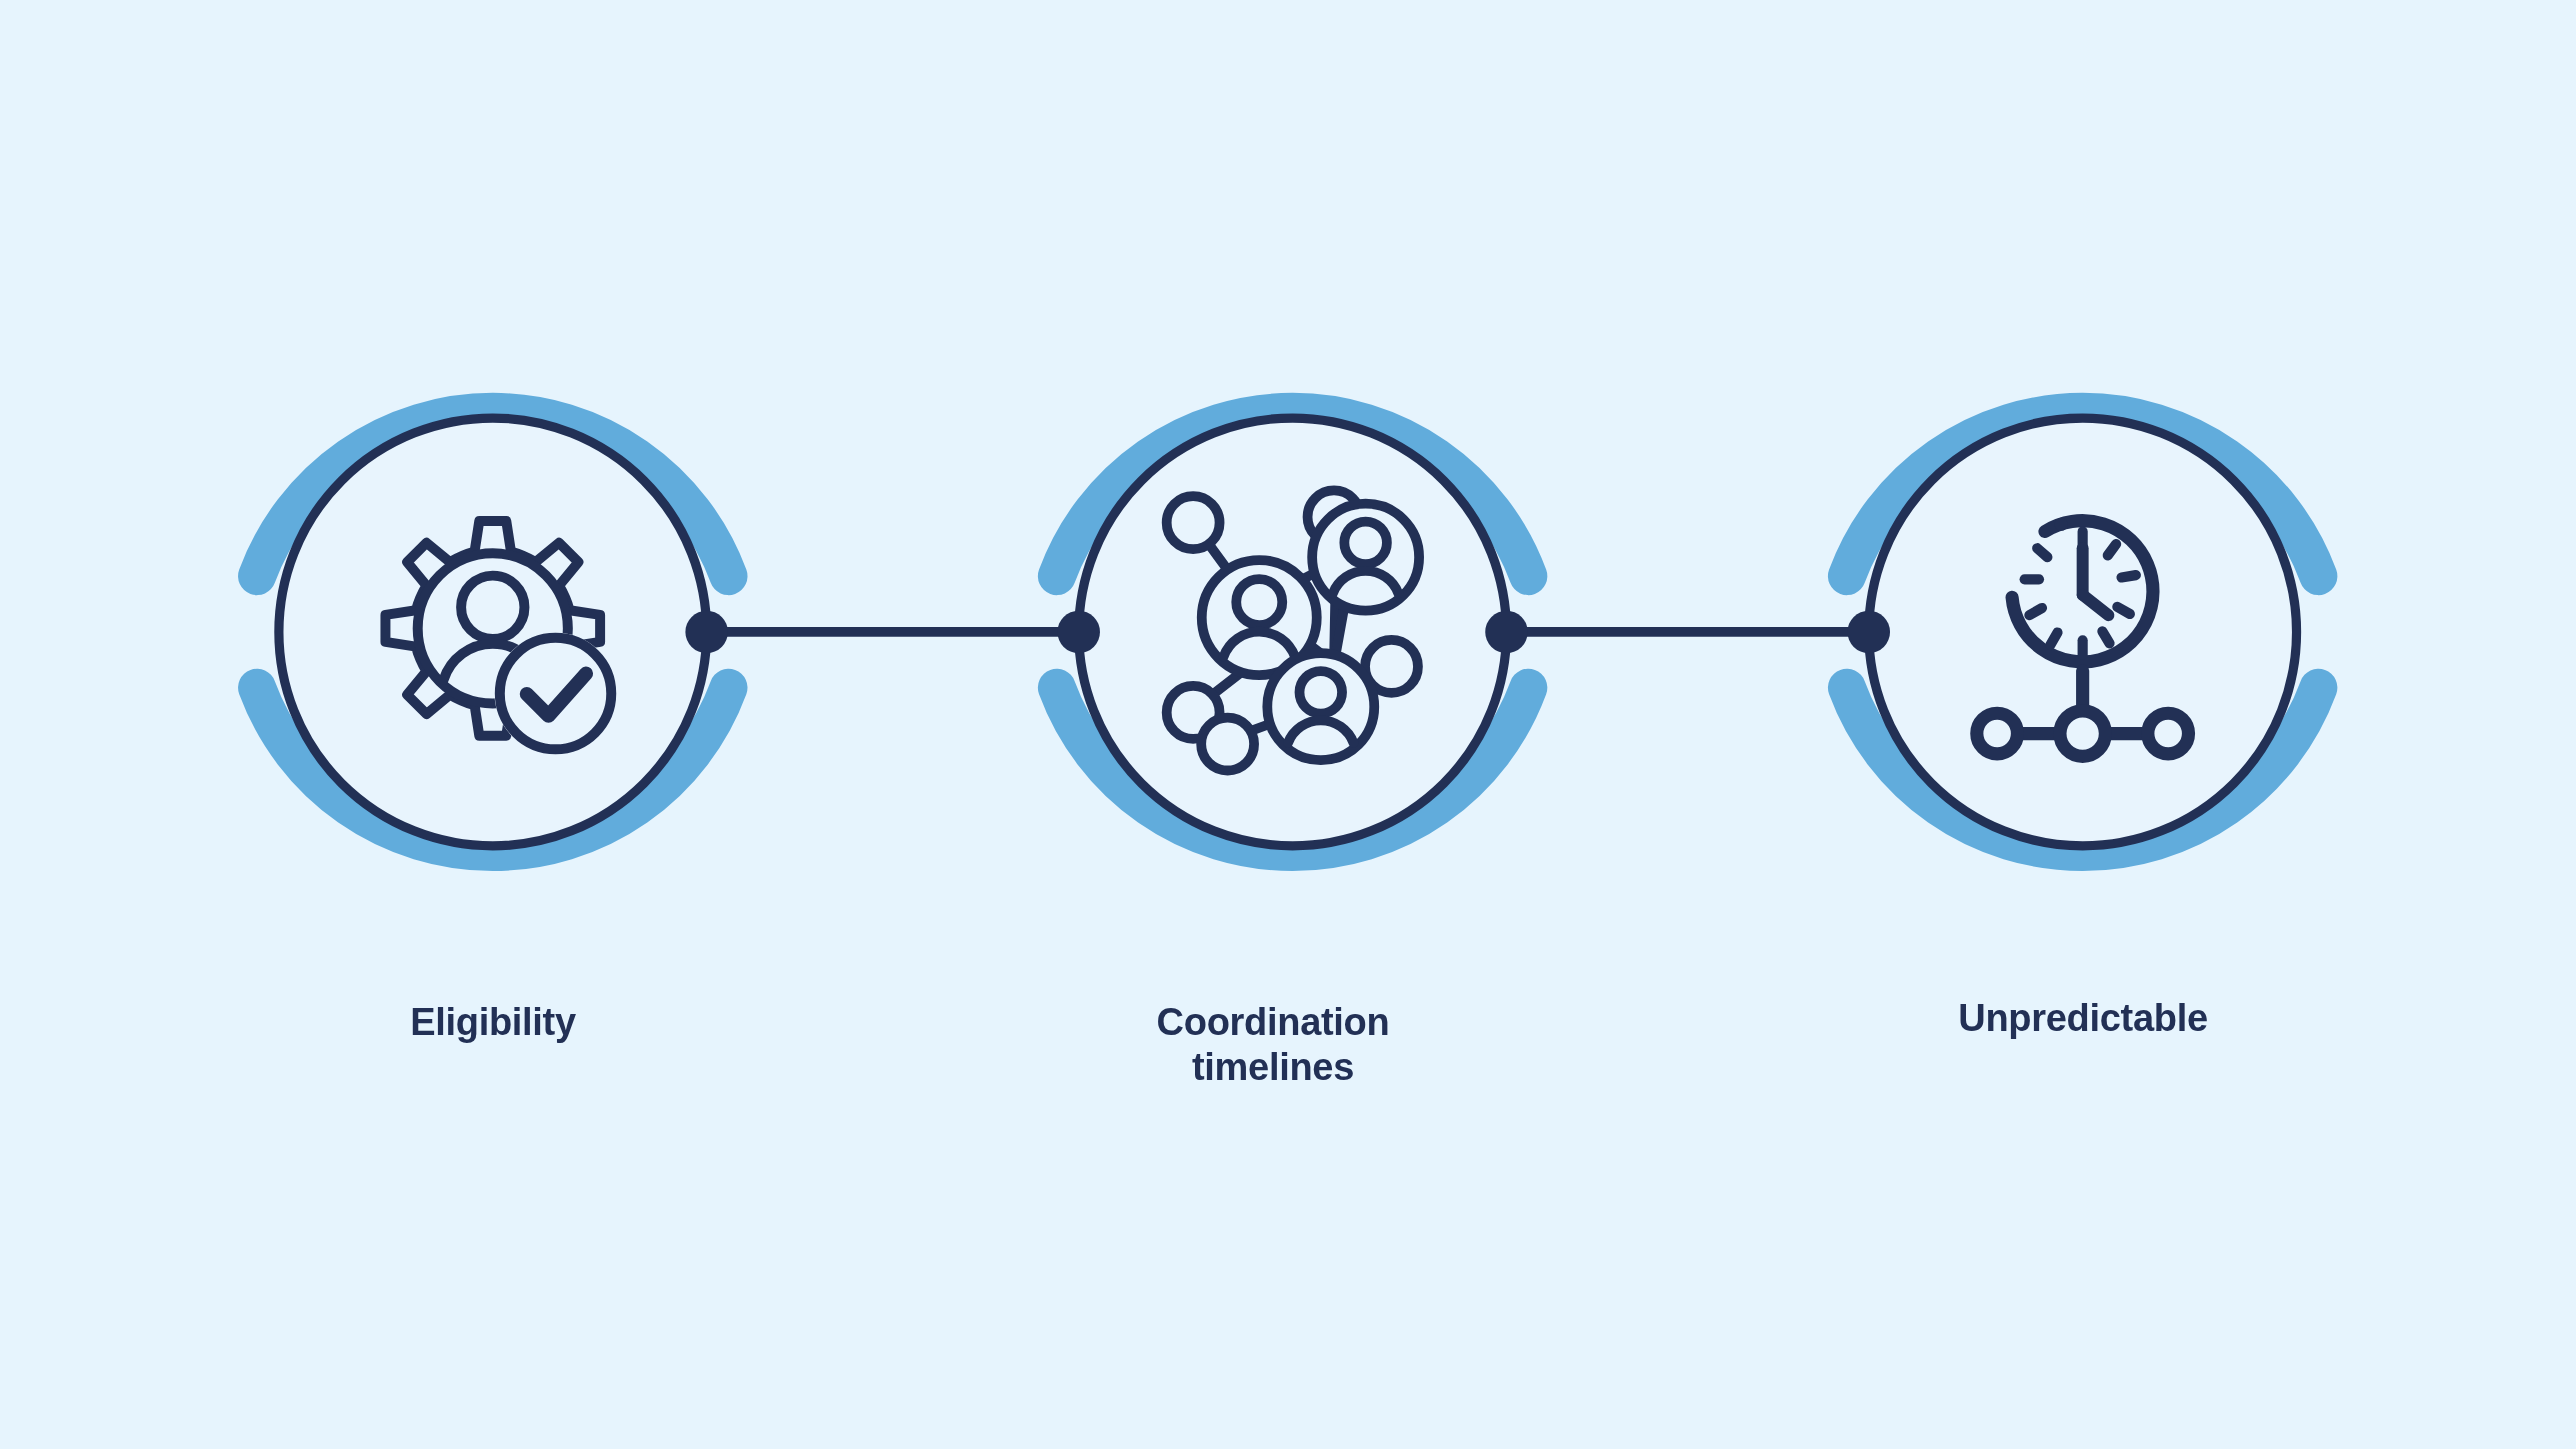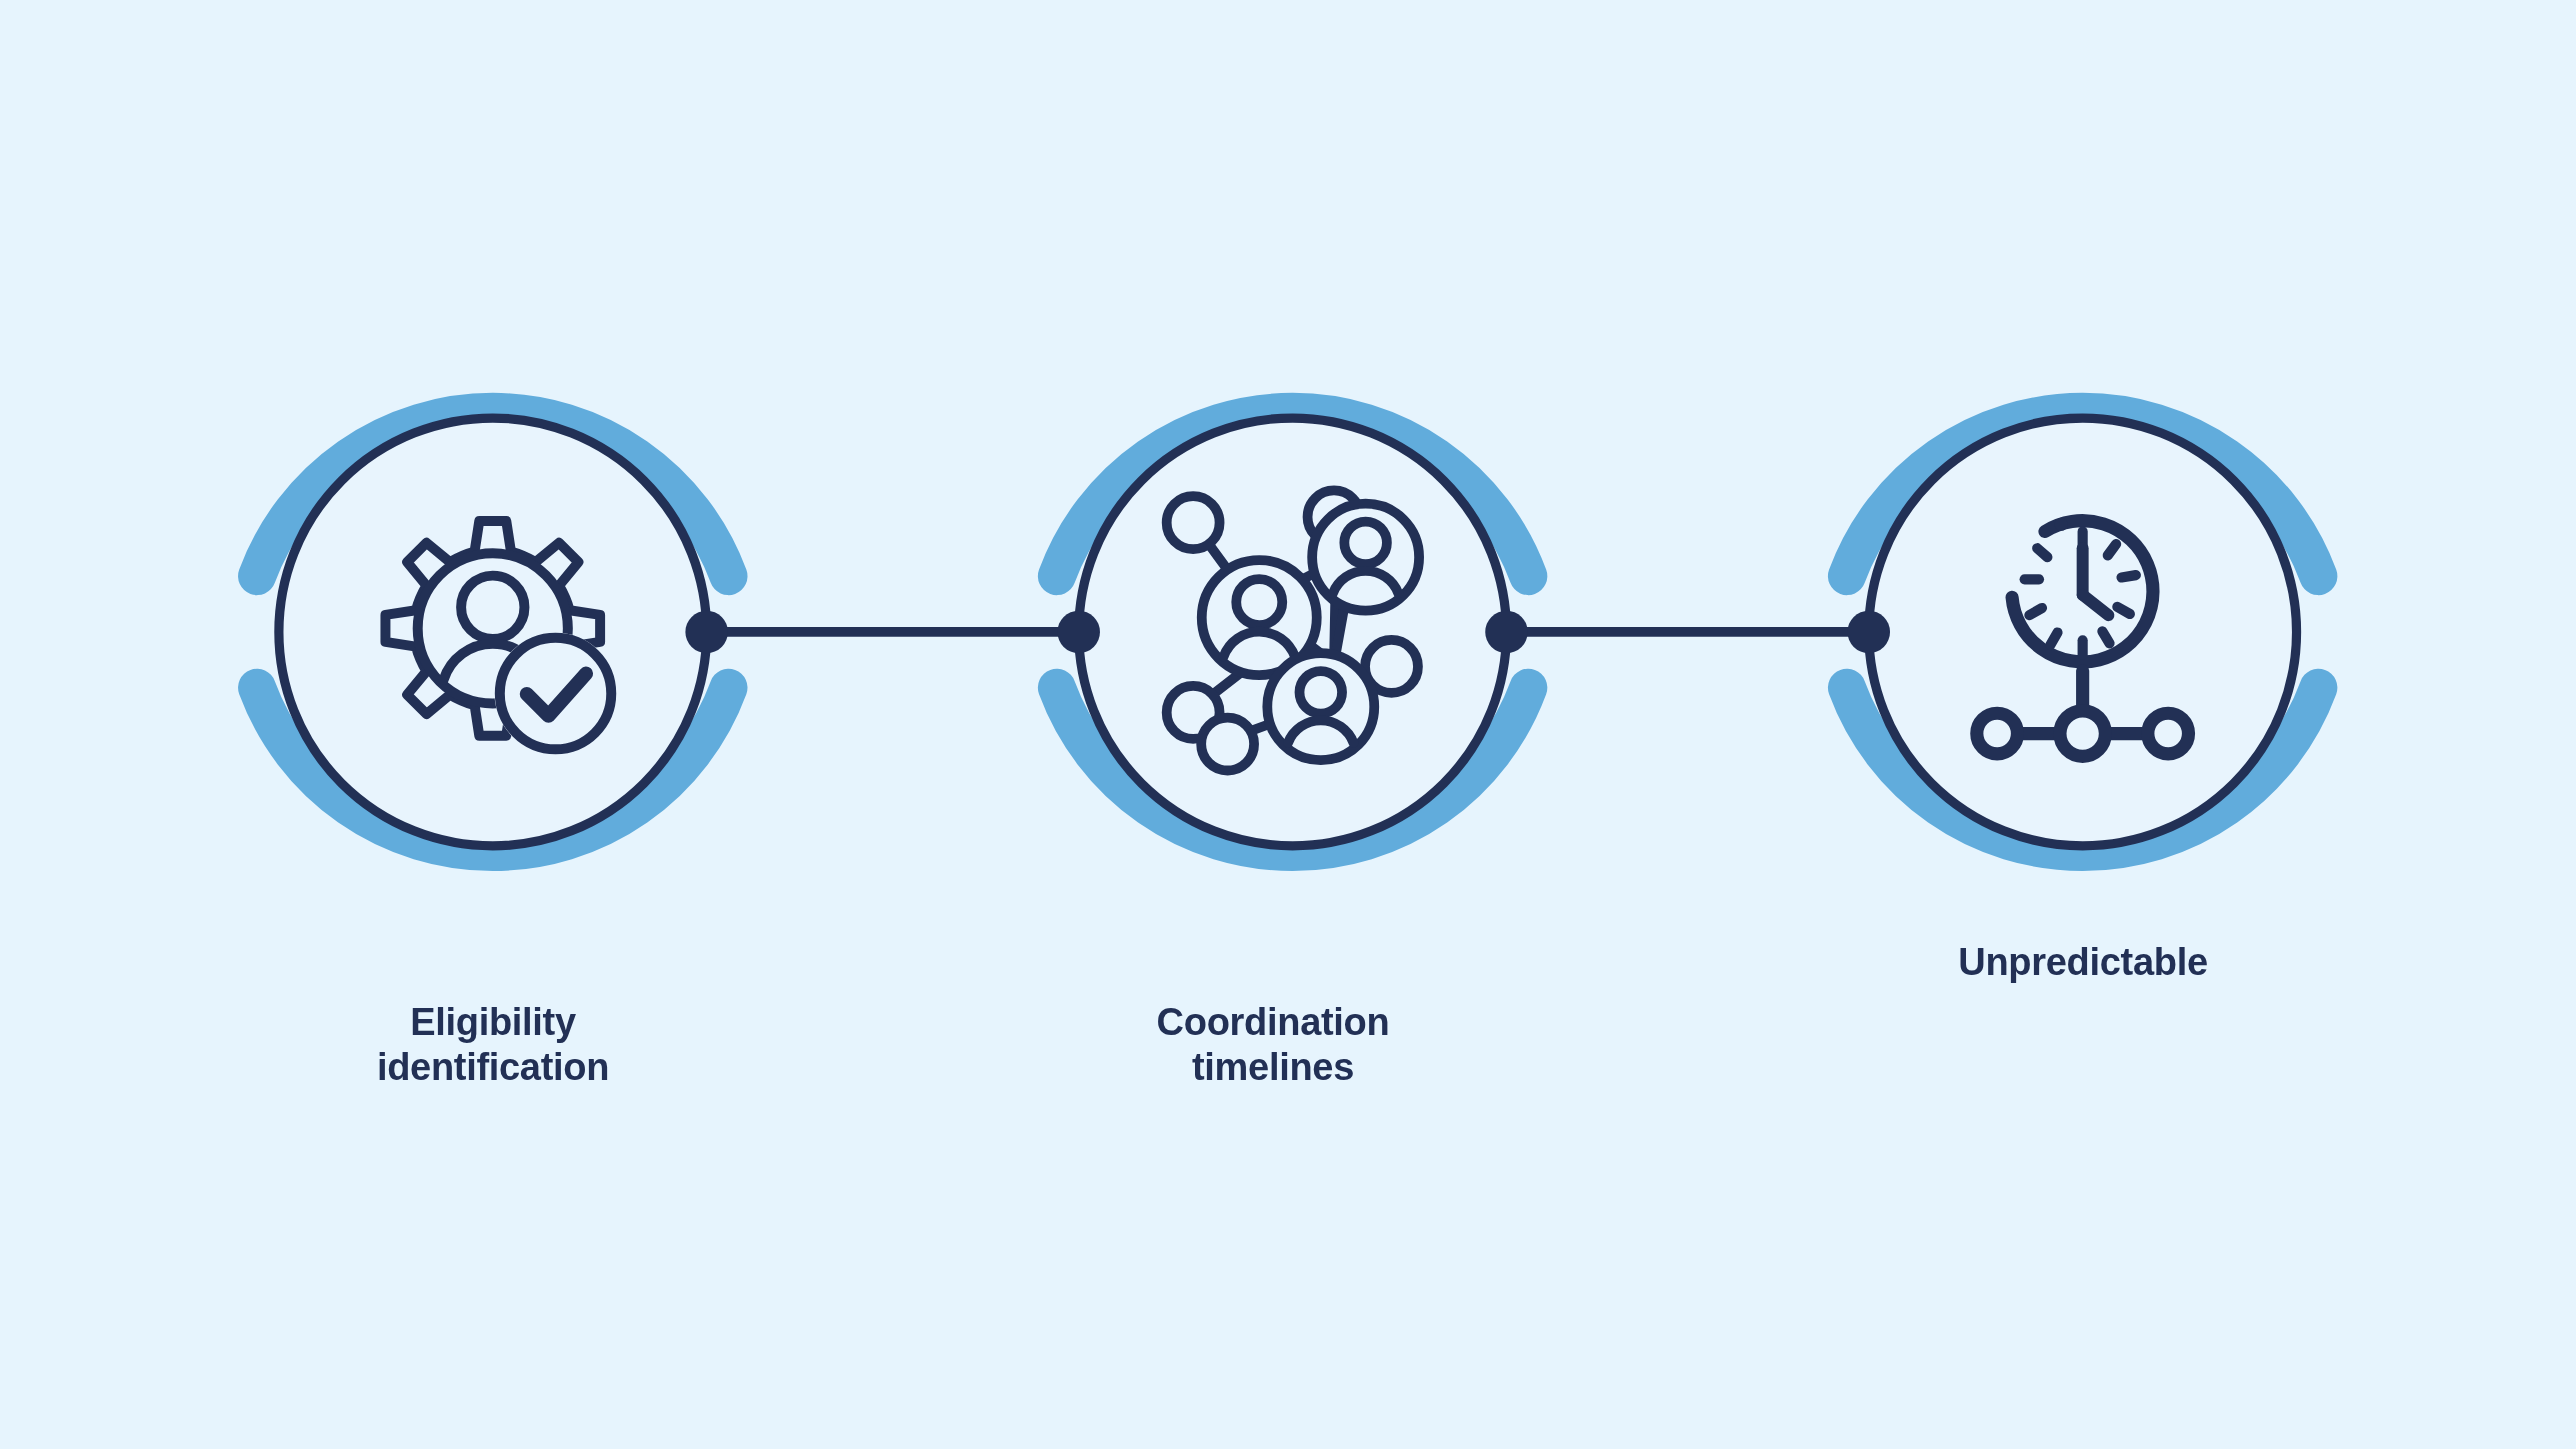--- a/index.html
+++ b/index.html
@@ -37,21 +37,21 @@
     line-height: 1.18;
     letter-spacing: -0.3px;
     width: 518px;
   }
   .step-label .line {
     display: block;
     white-space: nowrap;
   }
   #label-0 { left: 234px;  top: 1000px; }
   #label-1 { left: 1014px; top: 1000px; }
-  #label-2 { left: 1824px; top: 940px; }
+  #label-2 { left: 1824px; top: 996px; }
 </style>
 </head>
 <body>
 
 <div id="stage">
 
   <svg id="diagram" viewBox="0 0 4480 2520" aria-hidden="true">
     <defs>
 
       <g id="icon-gear-user-check">
@@ -200,21 +200,20 @@
     </g>
     <g>
       <line x1="2620" y1="1099" x2="3250" y2="1099" stroke="#223055" stroke-width="17"></line>
       <circle cx="2620" cy="1099" r="37" fill="#223055"></circle>
       <circle cx="3250" cy="1099" r="37" fill="#223055"></circle>
     </g>
   </svg>
 
   <div class="step-label" id="label-0">
     <span class="line">Eligibility</span>
-    <span class="line">identification</span>
   </div>
 
   <div class="step-label" id="label-1">
     <span class="line">Coordination</span>
     <span class="line">timelines</span>
   </div>
 
   <div class="step-label" id="label-2">
     <span class="line">Unpredictable</span>
   </div>

